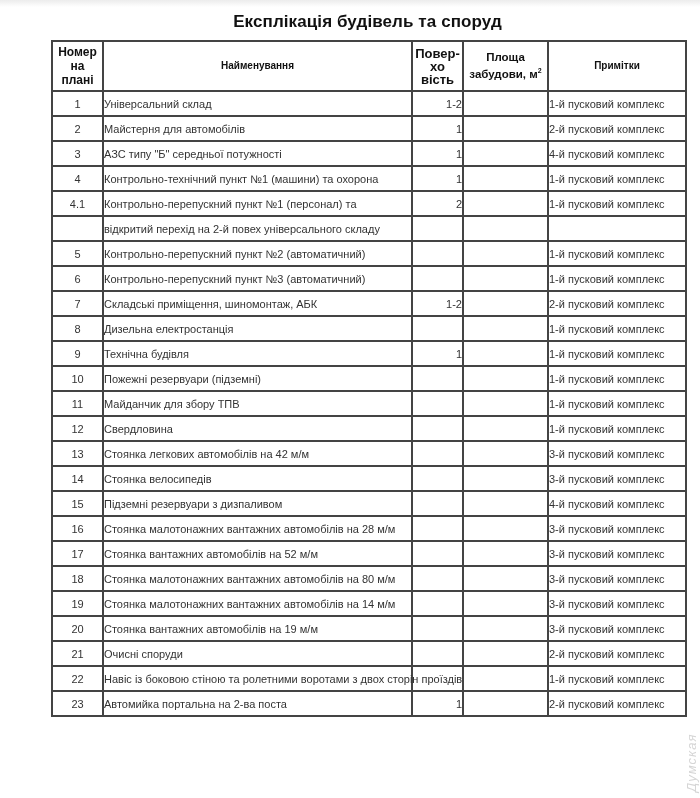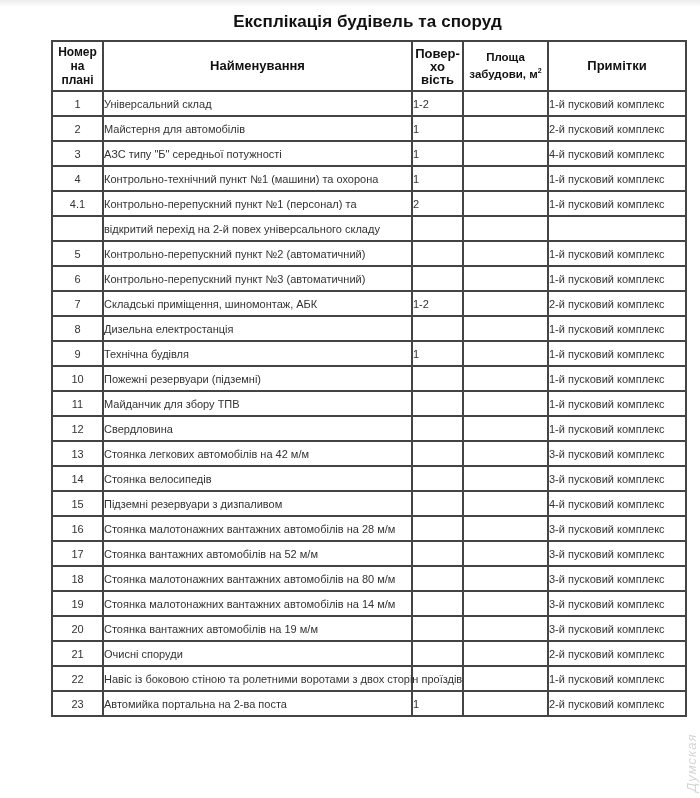--- a/index.html
+++ b/index.html
@@ -14,26 +14,26 @@
     table.expl {
       position: absolute; left: 51px; top: 40px;
       border-collapse: collapse; table-layout: fixed;
       width: 634px;
     }
     table.expl th, table.expl td {
       border: 2px solid #444; padding: 0; font-size: 11px; color: #333;
       height: 23px; vertical-align: middle; overflow: visible; white-space: nowrap;
     }
     table.expl th { font-weight: bold; font-size: 12px; color: #111; text-align: center; line-height: 14px; height: 48px; white-space: normal; }
-    table.expl th.h-name, table.expl th.h-notes { font-size: 13px; }
+    table.expl th.h-name, table.expl th.h-notes { font-size: 10px; }
     table.expl th.h-floors { font-size: 13px; line-height: 13px; }
     table.expl th.h-area { font-size: 11.5px; line-height: 13px; }
     td.c-num { text-align: center; }
     td.c-name { padding-left: 8px; text-align: left; position: relative; border-radius: 10px; }
-    td.c-floors { text-align: left; }
+    td.c-floors { text-align: right; }
     td.c-notes { padding-left: 4px; font-size: 10.5px; color: #333; }
     col.col-num { width: 51px; }
     col.col-name { width: 309px; }
     col.col-floors { width: 51px; }
     col.col-area { width: 85px; }
     col.col-notes { width: 138px; }
     sup { font-size: 7px; }
     .watermark {
       position: absolute; left: 684px; top: 712px; width: 16px; height: 80px;
       color: #d6d6d6; font-size: 13px; font-style: italic;

